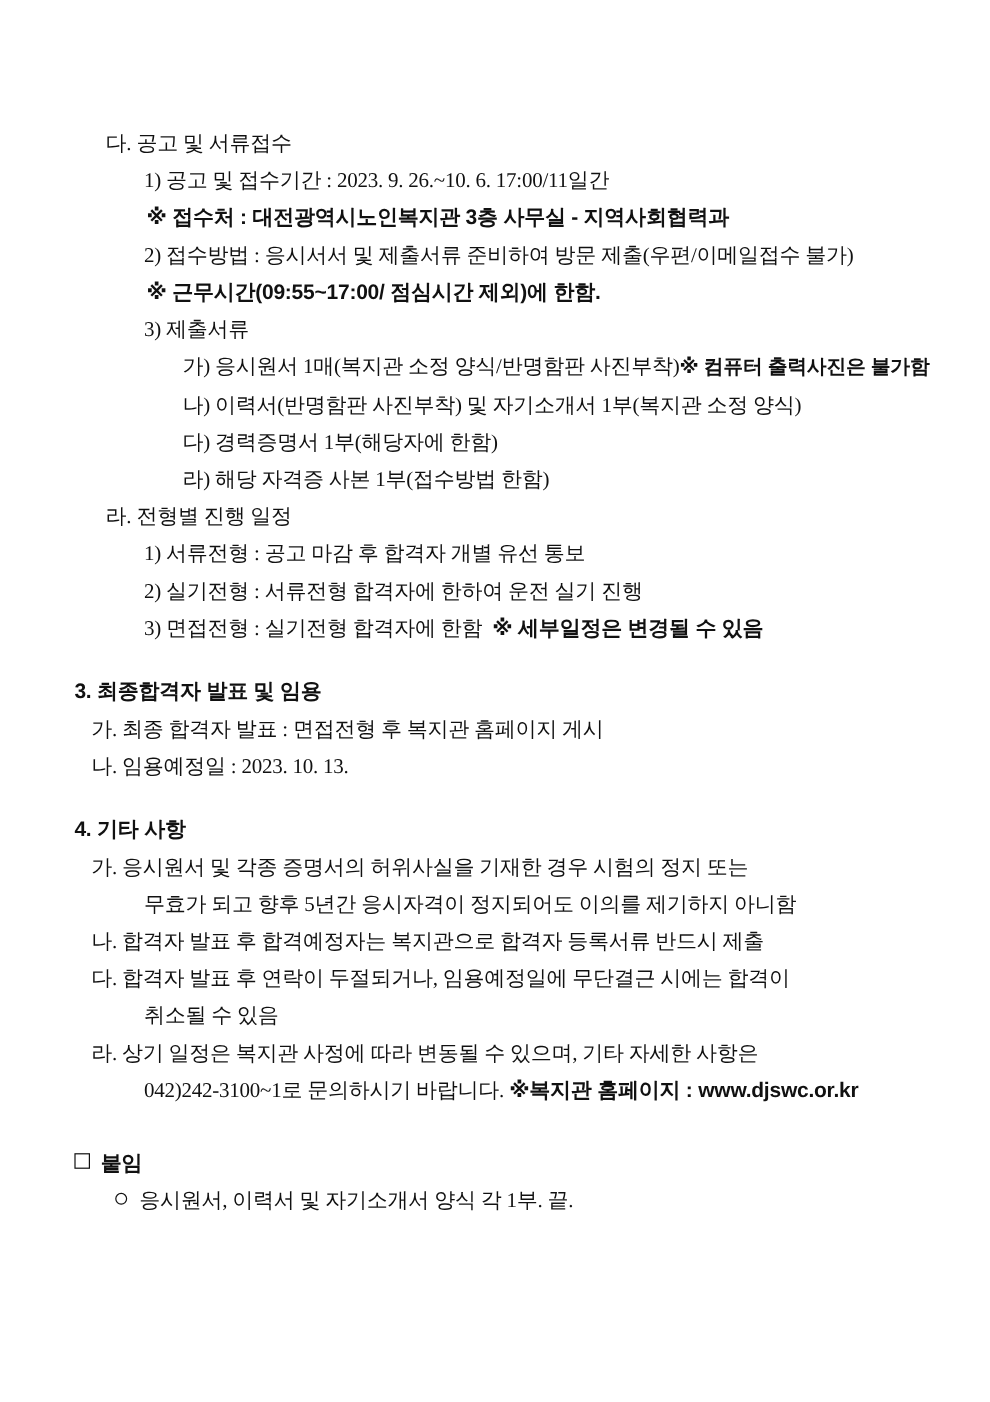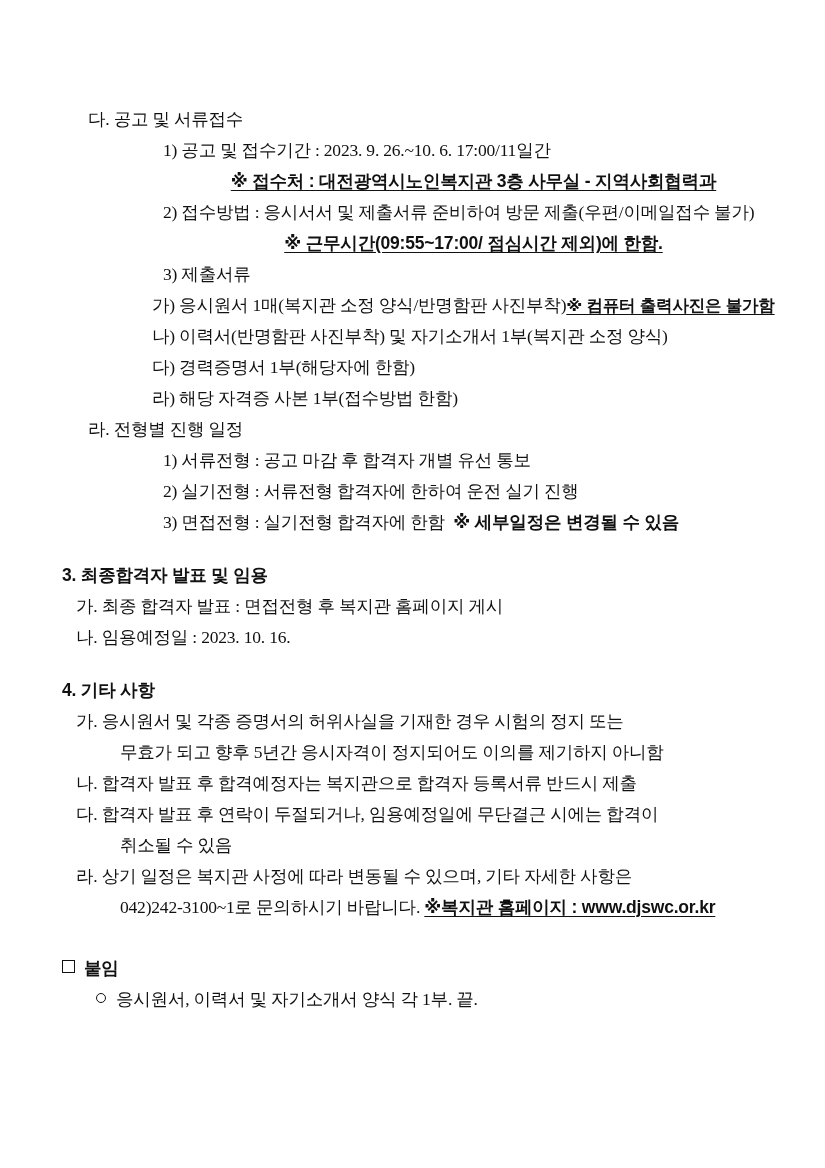--- a/index.html
+++ b/index.html
@@ -28,30 +28,30 @@
     top: 104px;
     width: 825px;
   }
   .line {
     font-size: 17.5px;
     line-height: 31px;
     white-space: nowrap;
     letter-spacing: -0.2px;
   }
   .ind-1 { padding-left: 88px; }   
-  .ind-2 { padding-left: 120px; margin-left: 43px; }  
+  .ind-2 { padding-left: 120px; }  
   .ind-3 { padding-left: 152px; }  
   .ind-2b { padding-left: 122px; } 
   .ind-0 { padding-left: 62px; }   
   .ind-ga { padding-left: 76px; }  
   .ind-note { padding-left: 122px; }
   .ind-cont { padding-left: 120px; }
   .ind-attach { padding-left: 62px; }
   .ind-attach-item { padding-left: 96px; }
-  .uline { text-decoration: underline; text-underline-offset: 3px; text-align: center; }
+  .uline { text-underline-offset: 3px; }
   .small { font-size: 16.5px; }
   .gap-md { height: 22px; }
   .gap-lg { height: 30px; }
 
   .sans-bold {
     font-family: "Liberation Sans", "DejaVu Sans", sans-serif;
     font-weight: bold;
   }
   .mark-box {
     display: inline-block;
@@ -94,21 +94,21 @@
     <div class="line ind-2">1) 서류전형 : 공고 마감 후 합격자 개별 유선 통보</div>
     <div class="line ind-2">2) 실기전형 : 서류전형 합격자에 한하여 운전 실기 진행</div>
     <div class="line ind-2">
       <span>3) 면접전형 : 실기전형 합격자에 한함</span><span>&nbsp;&nbsp;</span><span class="sans-bold">※ 세부일정은 변경될 수 있음</span>
     </div>
 
     <div class="gap-md"></div>
 
     <div class="line ind-0 sans-bold">3. 최종합격자 발표 및 임용</div>
     <div class="line ind-ga">가. 최종 합격자 발표 : 면접전형 후 복지관 홈페이지 게시</div>
-    <div class="line ind-ga">나. 임용예정일 : 2023. 10. 16.</div>
+    <div class="line ind-ga">나. 임용예정일 : 2023. 10. 13.</div>
 
     <div class="gap-md"></div>
 
     <div class="line ind-0 sans-bold">4. 기타 사항</div>
     <div class="line ind-ga">가. 응시원서 및 각종 증명서의 허위사실을 기재한 경우 시험의 정지 또는</div>
     <div class="line ind-cont">무효가 되고 향후 5년간 응시자격이 정지되어도 이의를 제기하지 아니함</div>
     <div class="line ind-ga">나. 합격자 발표 후 합격예정자는 복지관으로 합격자 등록서류 반드시 제출</div>
     <div class="line ind-ga">다. 합격자 발표 후 연락이 두절되거나, 임용예정일에 무단결근 시에는 합격이</div>
     <div class="line ind-cont">취소될 수 있음</div>
     <div class="line ind-ga">라. 상기 일정은 복지관 사정에 따라 변동될 수 있으며, 기타 자세한 사항은</div>

